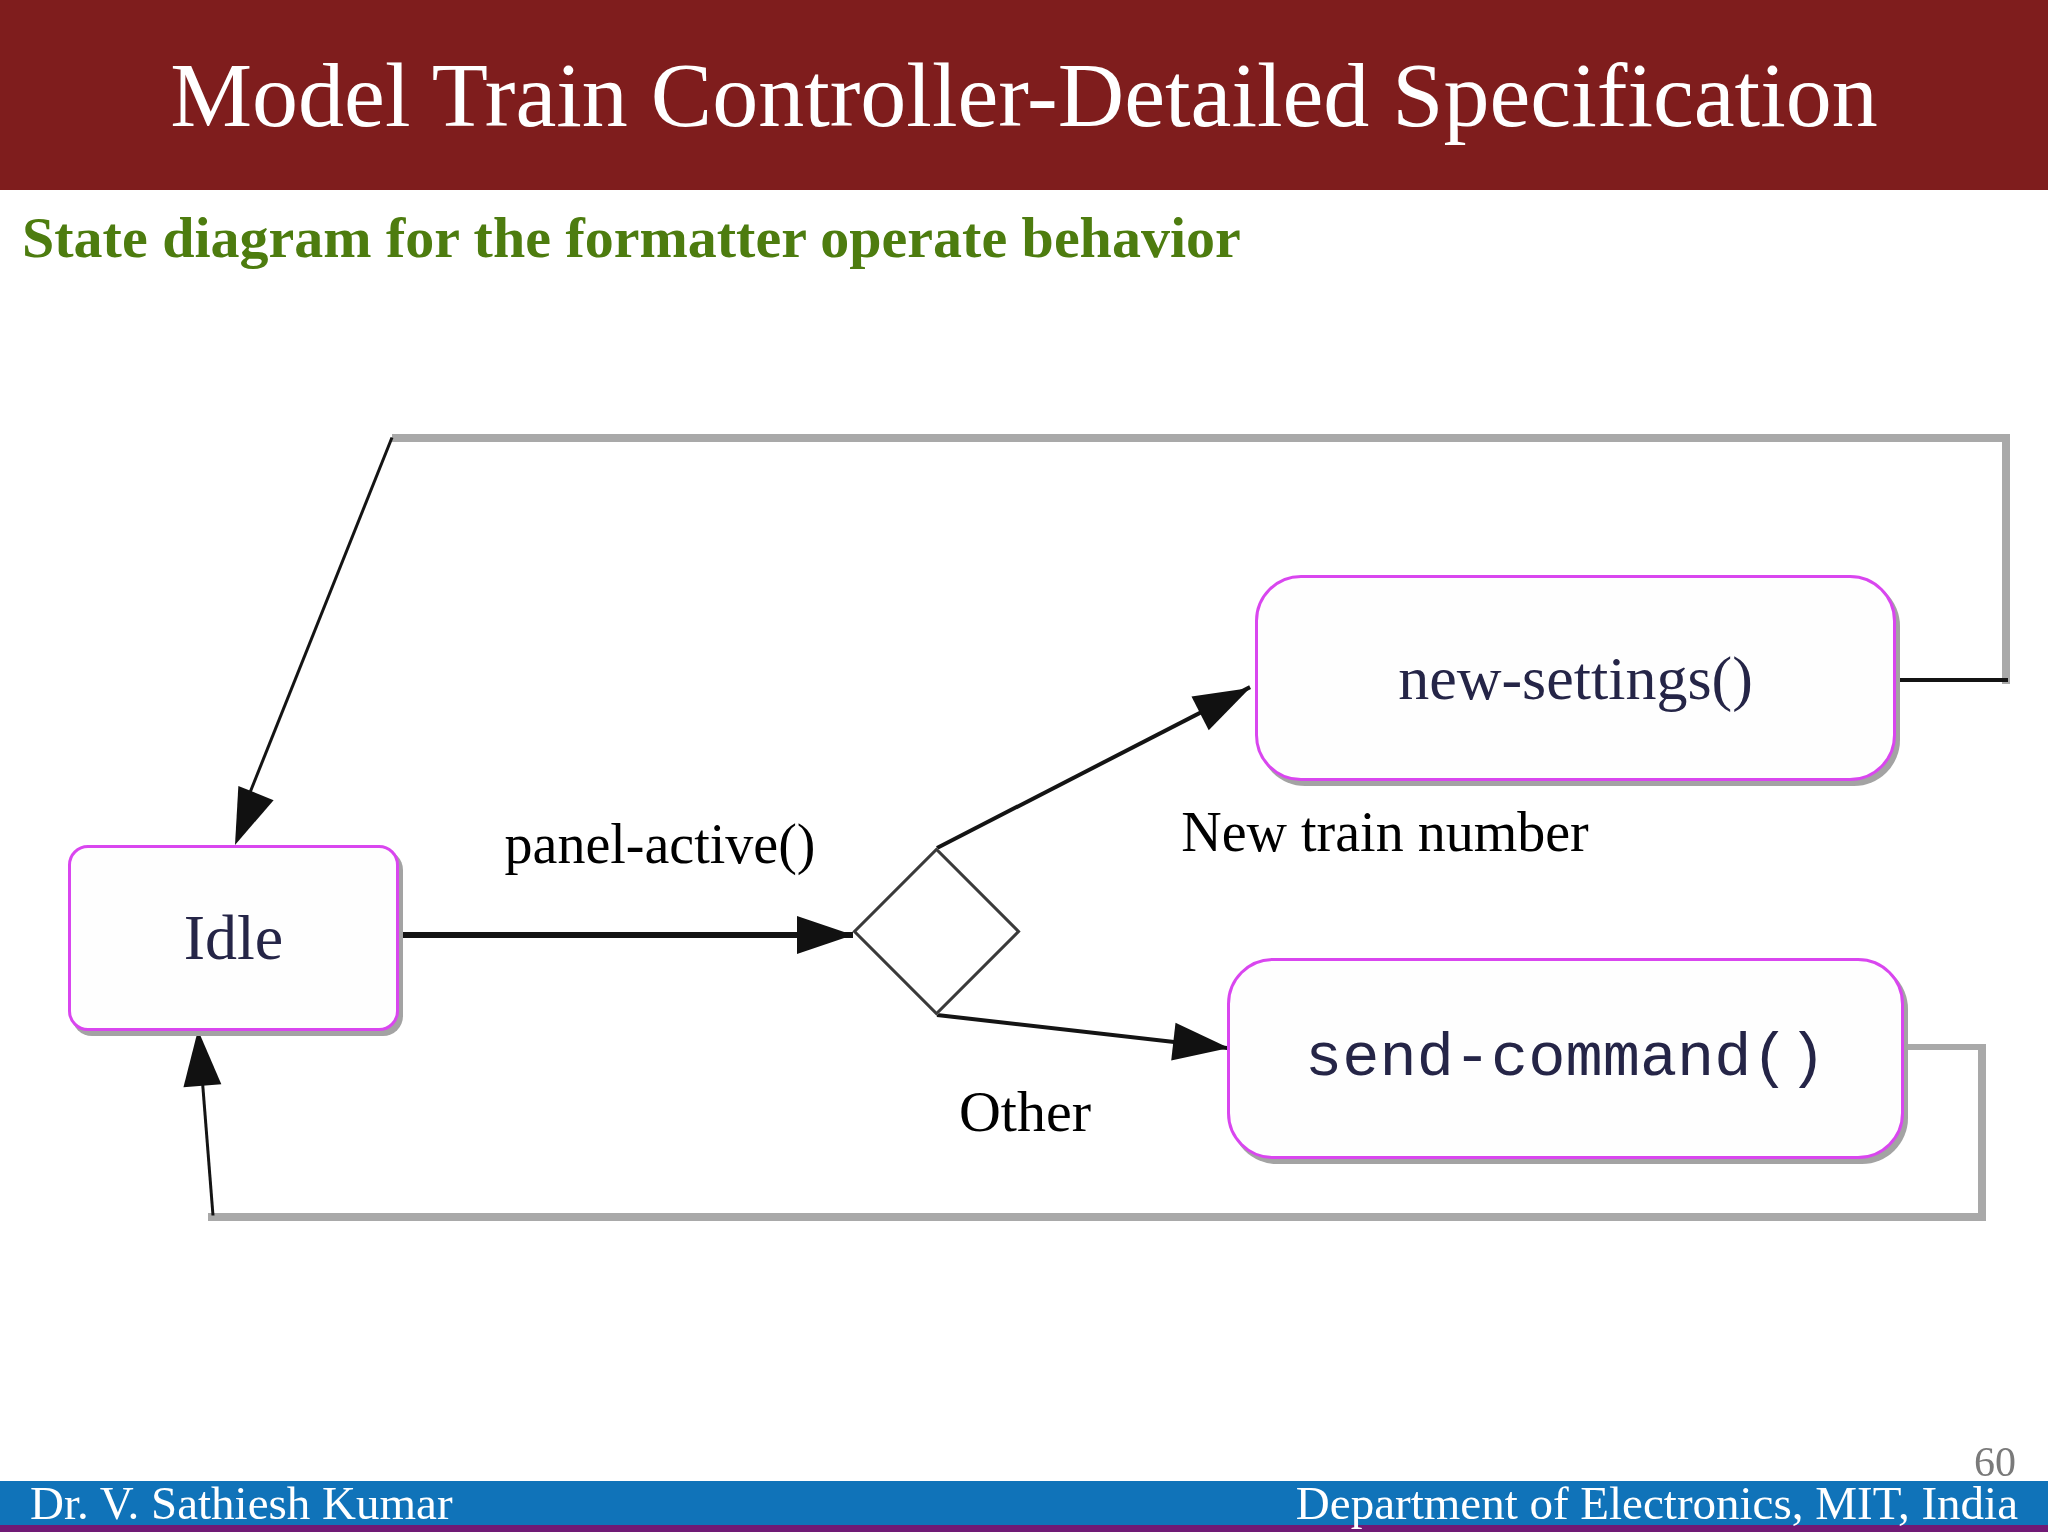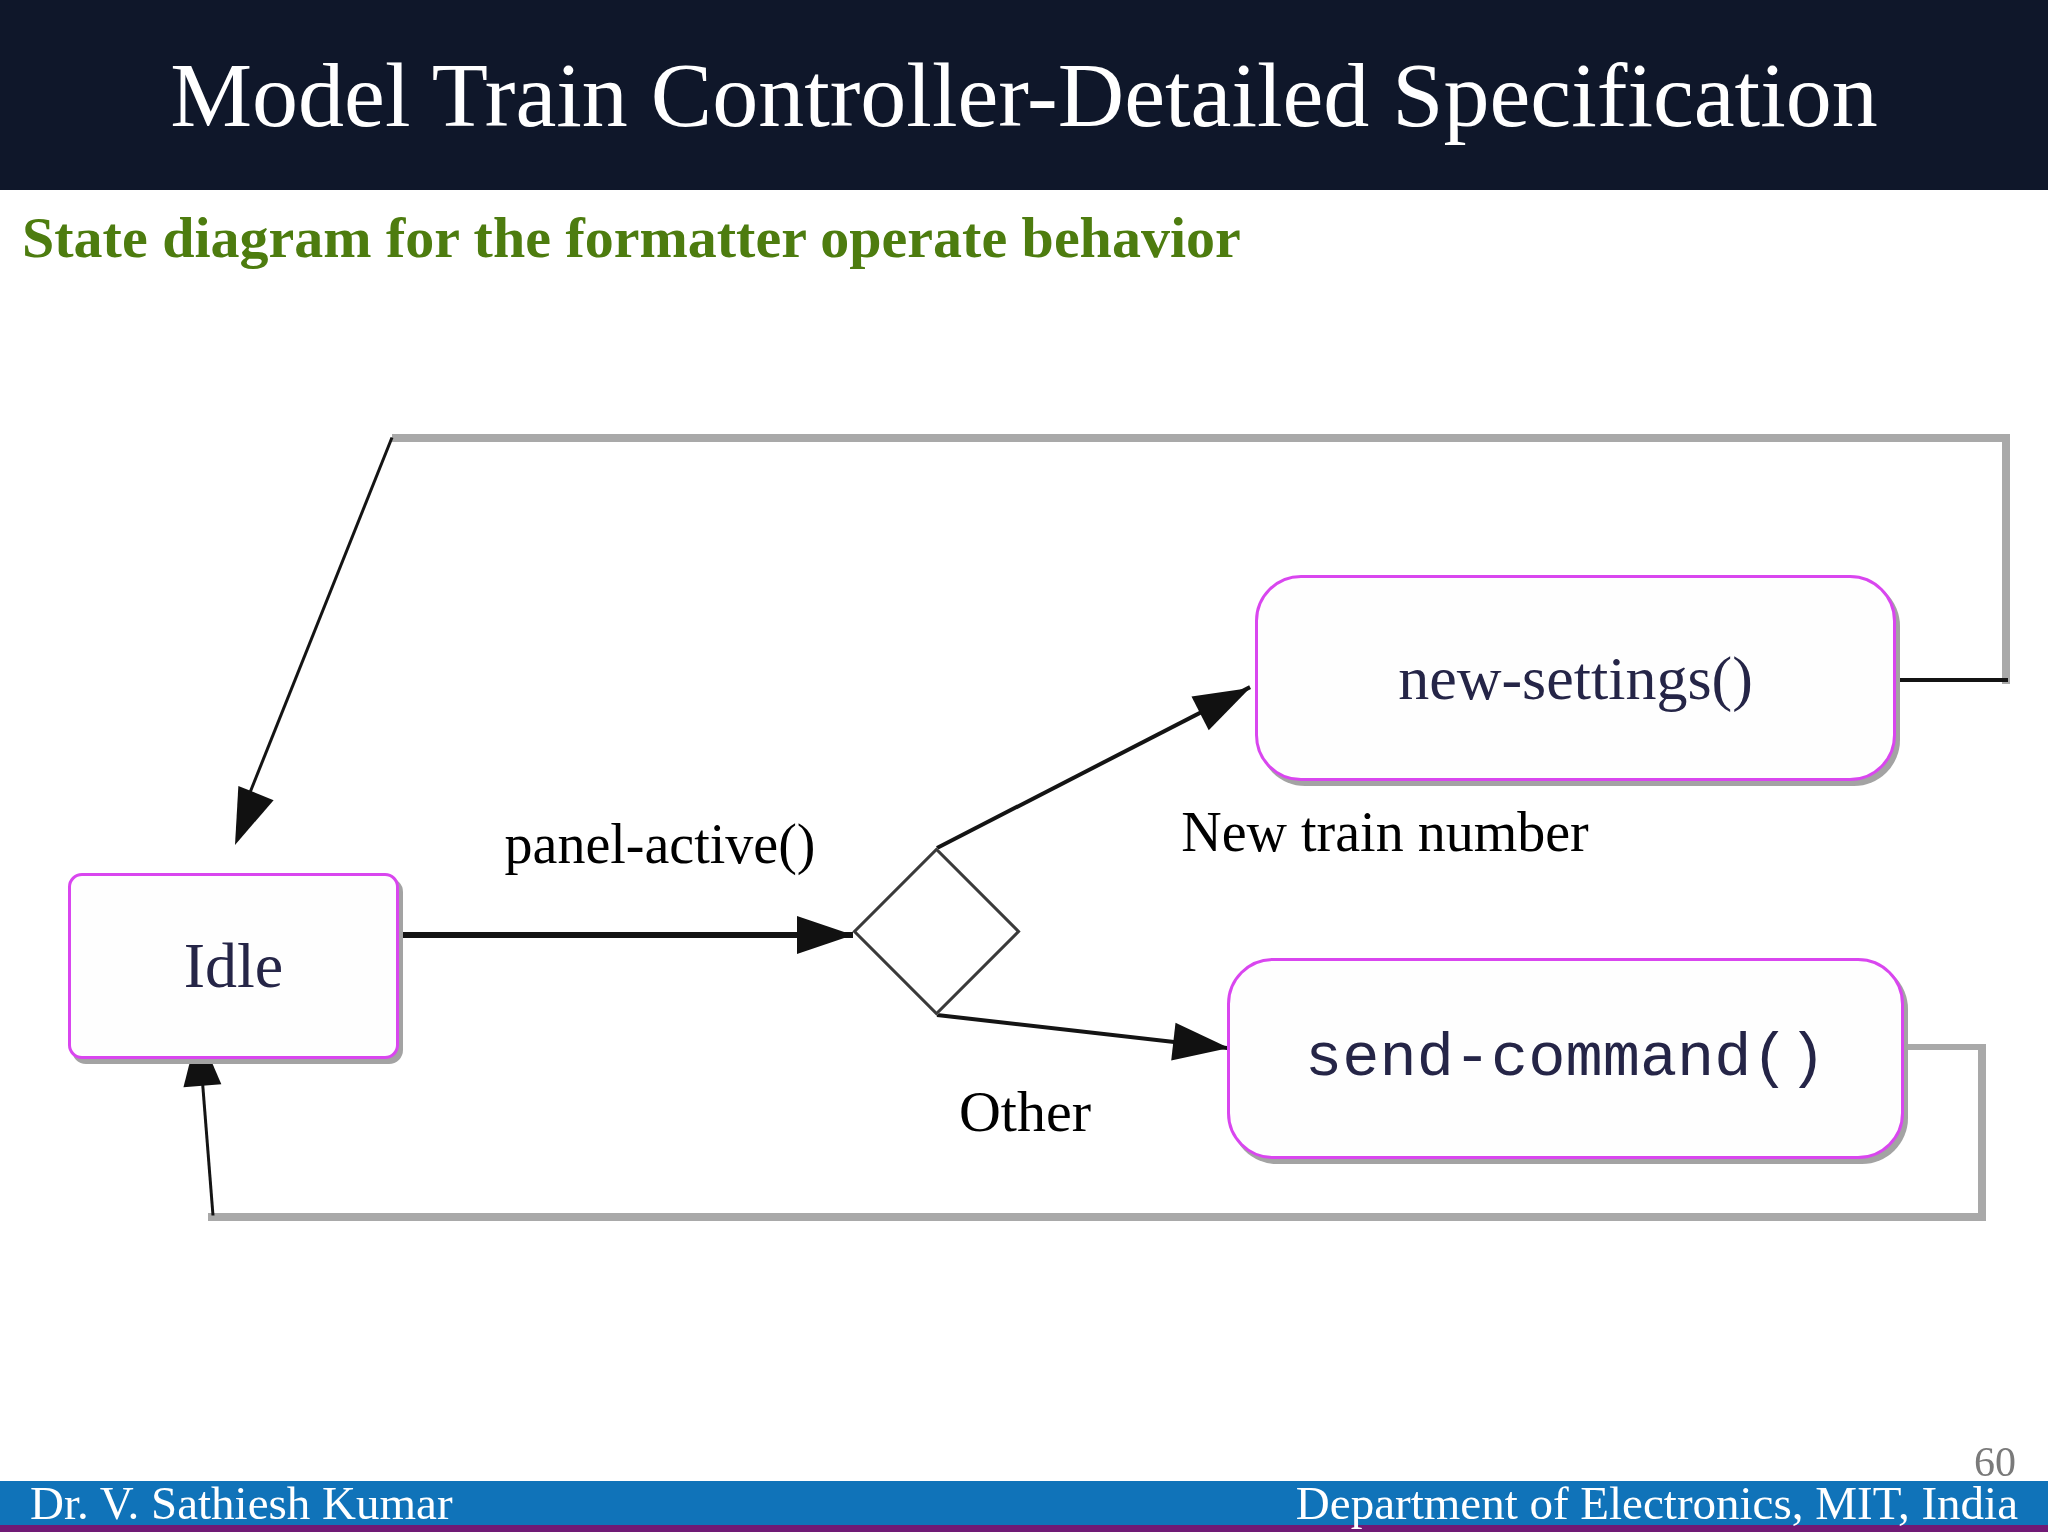--- a/index.html
+++ b/index.html
@@ -1,33 +1,33 @@
 <!DOCTYPE html>
 <html><head>
 <meta charset="utf-8">
 <style>
   html,body{margin:0;padding:0;background:#ffffff;}
   body{width:2048px;height:1536px;position:relative;overflow:hidden;
        font-family:"Liberation Serif", serif;}
 
   
   .header{position:absolute;left:0;top:0;width:2048px;height:190px;
-          background:#0f172a;display:flex;align-items:center;justify-content:center;}
+          background:#7f1d1d;display:flex;align-items:center;justify-content:center;}
   .header .title{color:#ffffff;font-size:92px;white-space:nowrap;}
 
   
   .subtitle{position:absolute;left:22px;top:204px;font-size:58px;font-weight:bold;color:#4d7c0f;}
 
   
   .diagram{position:absolute;left:0;top:0;width:2048px;height:1536px;}
 
   .state{position:absolute;border:3px solid #d946ef;border-radius:46px;background:#fefefe;
          box-shadow:4px 5px 0 #a3a3a3;display:flex;align-items:center;justify-content:center;}
   .state .lbl{font-size:62px;color:#252547;}
-  .st-idle{left:68px;top:845px;width:325px;height:180px;border-radius:14px;margin-top:28px;}
+  .st-idle{left:68px;top:845px;width:325px;height:180px;border-radius:20px;}
   .st-new{left:1255px;top:575px;width:635px;height:200px;}
   .st-send{left:1227px;top:958px;width:671px;height:195px;font-family:Liberation Mono, monospace;}
 
   .diamond{position:absolute;left:877px;top:872px;width:113px;height:113px;
            border:3px solid #3a3a3a;background:#ffffff;transform:rotate(45deg);}
 
   .ln{position:absolute;background:#141414;transform-origin:0 50%;}
   .gray{background:#a9a9a9;}
 
   .ah{position:absolute;width:0;height:0;border-left:56px solid #111111;

